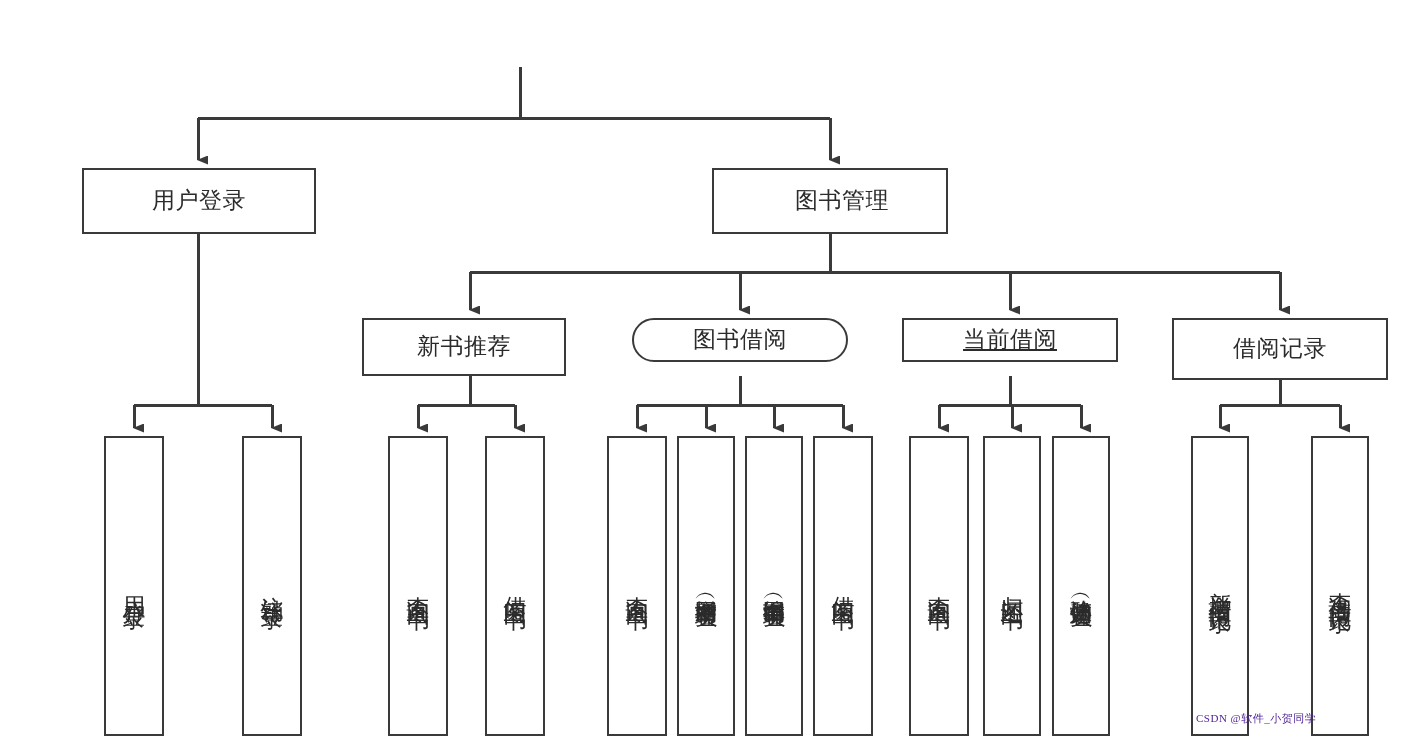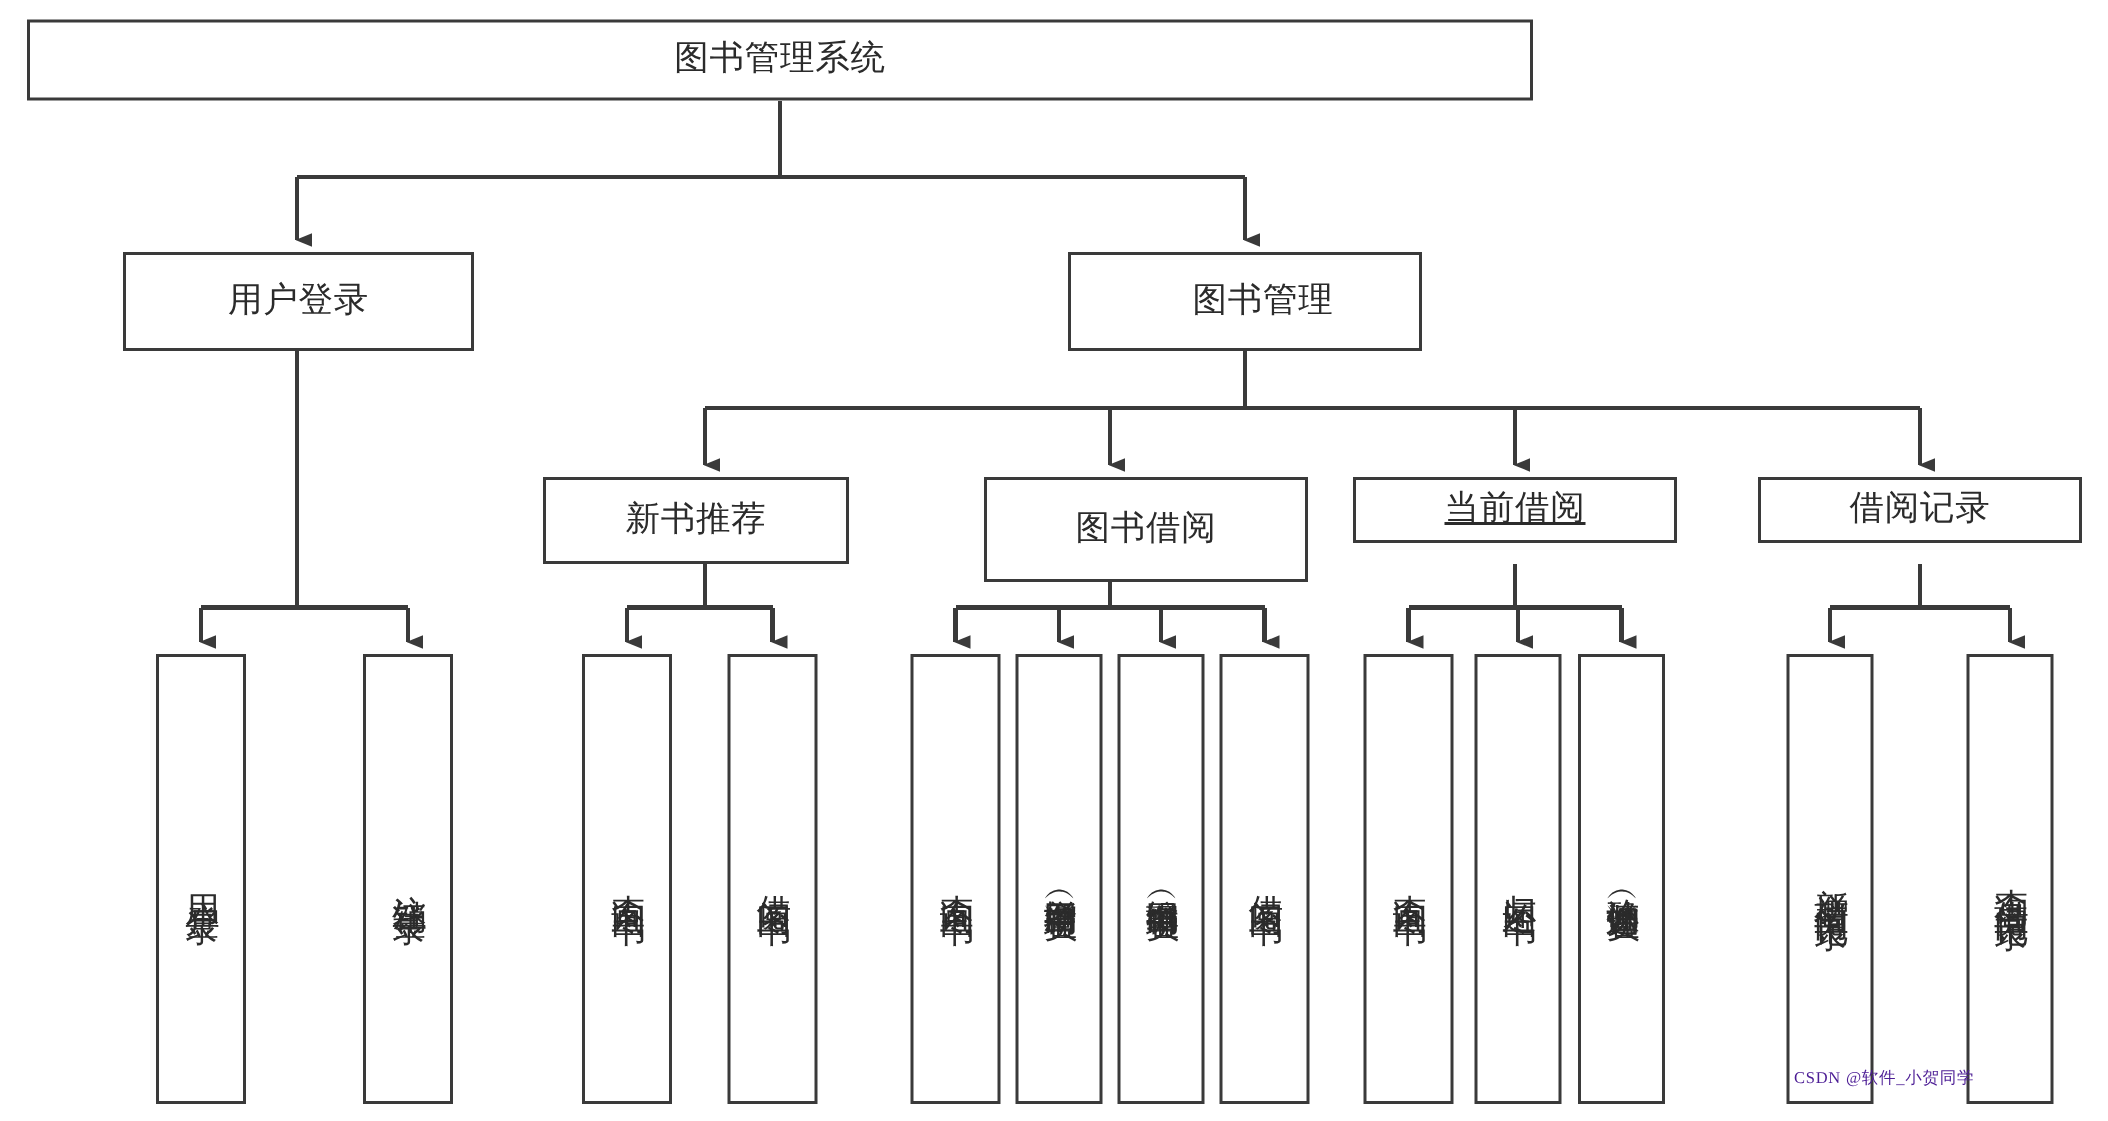--- a/index.html
+++ b/index.html
@@ -124,41 +124,38 @@
       <path d="M1012,405 L1012,428" marker-end="url(#arrowhead)"></path>
       <path d="M1081,405 L1081,428" marker-end="url(#arrowhead)"></path>
 
       <path d="M1280,376 L1280,405"></path>
       <path d="M1220,405 L1340,405"></path>
       <path d="M1220,405 L1220,428" marker-end="url(#arrowhead)"></path>
       <path d="M1340,405 L1340,428" marker-end="url(#arrowhead)"></path>
     </g>
   </svg>
 
-  <div class="node horizontal" id="node-root" style="left: 18px; top: 13px; width: 1004px; height: 54px;">
-    <span class="node-label">图书管理系统</span>
-  </div>
 
   <div class="node horizontal" id="node-l2-0" style="left: 82px; top: 168px; width: 234px; height: 66px;">
     <span class="node-label">用户登录</span>
   </div>
   <div class="node horizontal" id="node-l2-1" style="left: 712px; top: 168px; width: 236px; height: 66px; padding-left: 24px;">
     <span class="node-label">图书管理</span>
   </div>
 
   <div class="node horizontal" id="node-l3-0" style="left: 362px; top: 318px; width: 204px; height: 58px;">
     <span class="node-label">新书推荐</span>
   </div>
-  <div class="node horizontal" id="node-l3-1" style="left: 656px; top: 318px; width: 216px; height: 70px;">
+  <div class="node horizontal" id="node-l3-1" style="left: 632px; top: 318px; width: 216px; height: 44px; border-radius: 25px;">
     <span class="node-label">图书借阅</span>
   </div>
   <div class="node horizontal" id="node-l3-2" style="left: 902px; top: 318px; width: 216px; height: 44px; text-decoration: underline;">
     <span class="node-label">当前借阅</span>
   </div>
-  <div class="node horizontal" id="node-l3-3" style="left: 1172px; top: 318px; width: 216px; height: 44px;">
+  <div class="node horizontal" id="node-l3-3" style="left: 1172px; top: 318px; width: 216px; height: 62px;">
     <span class="node-label">借阅记录</span>
   </div>
 
   <div class="node vertical" id="node-leaf-0" style="left: 104px; top: 436px; width: 60px; height: 300px;">
     <span class="node-label">用户登录</span>
   </div>
   <div class="node vertical" id="node-leaf-1" style="left: 242px; top: 436px; width: 60px; height: 300px;">
     <span class="node-label">注销登录</span>
   </div>
   <div class="node vertical" id="node-leaf-2" style="left: 388px; top: 436px; width: 60px; height: 300px;">

